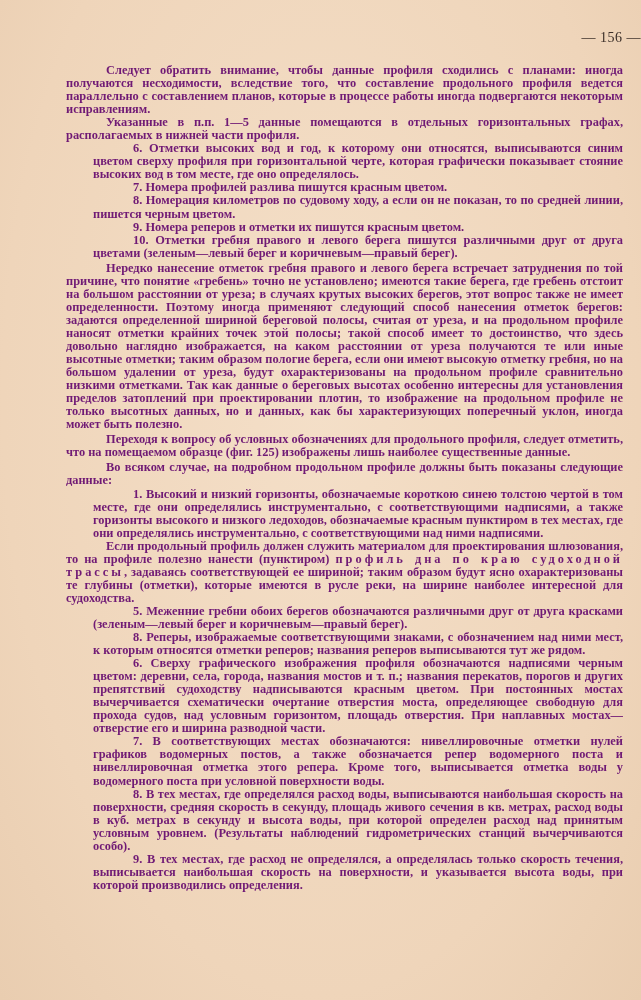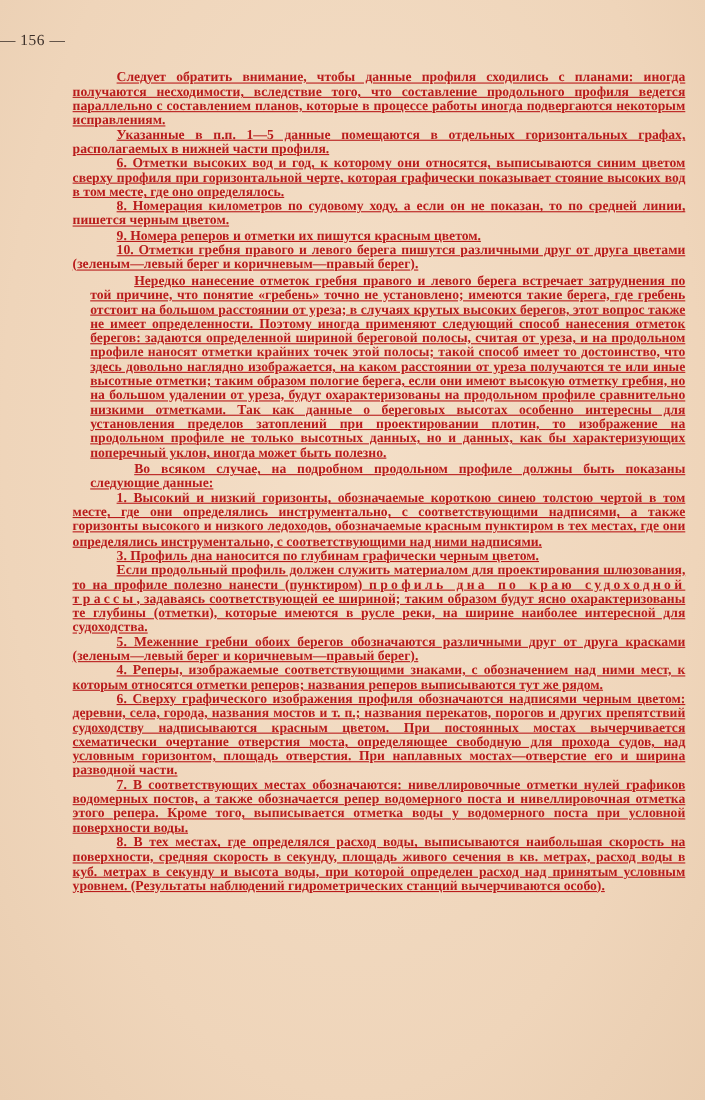--- a/index.html
+++ b/index.html
@@ -6,49 +6,51 @@
   body {
     width: 641px; height: 1000px; overflow: hidden;
     background: #f1d9c0;
     background-image: radial-gradient(ellipse at 50% 40%, #f4dfc8 0%, #efd5ba 70%, #e9cdb0 100%);
     font-family: "Liberation Serif", "DejaVu Serif", serif;
     color: #2d2420;
   }
   .page { position: relative; width: 641px; height: 1000px; }
   .page-number {
     position: absolute; top: 30px; left: 0; width: 641px;
-    text-align: left; font-size: 14px; letter-spacing: 0.5px; color: #3a2e28;
+    text-align: right; font-size: 14px; letter-spacing: 0.5px; color: #3a2e28;
   }
   .body-text {
     position: absolute; top: 64px; left: 66px; width: 557px;
     font-size: 12.4px; line-height: 13.05px;
-    text-align: justify; font-weight: bold; color: #b91c1c; text-decoration: underline;
+    text-align: justify; font-weight: bold; color: #701a75;
   }
   .body-text p { margin: 0; text-indent: 40px; }
-  .body-text p.item { text-indent: 40px; }
-  .body-text p.gap { margin-top: 2px; margin-left: 16px; }
+  .body-text p.item { text-indent: 40px; margin-left: 27px; }
+  .body-text p.gap { margin-top: 2px; }
   .spaced { letter-spacing: 3px; }
 </style>
 </head>
 <body>
 
 <div class="page">
   <div class="page-number">— 156 —</div>
 
   <div class="body-text">
     <p>Следует обратить внимание, чтобы данные профиля сходились с планами: иногда получаются несходимости, вследствие того, что составление продольного профиля ведется параллельно с составлением планов, которые в процессе работы иногда подвергаются некоторым исправлениям.</p>
     <p>Указанные в п.п. 1—5 данные помещаются в отдельных горизонтальных графах, располагаемых в нижней части профиля.</p>
     <p class="item">6. Отметки высоких вод и год, к которому они относятся, выписываются синим цветом сверху профиля при горизонтальной черте, которая графически показывает стояние высоких вод в том месте, где оно определялось.</p>
+    <p class="item">7. Номера профилей разлива пишутся красным цветом.</p>
     <p class="item">8. Номерация километров по судовому ходу, а если он не показан, то по средней линии, пишется черным цветом.</p>
     <p class="item">9. Номера реперов и отметки их пишутся красным цветом.</p>
     <p class="item">10. Отметки гребня правого и левого берега пишутся различными друг от друга цветами (зеленым—левый берег и коричневым—правый берег).</p>
     <p class="gap">Нередко нанесение отметок гребня правого и левого берега встречает затруднения по той причине, что понятие «гребень» точно не установлено; имеются такие берега, где гребень отстоит на большом расстоянии от уреза; в случаях крутых высоких берегов, этот вопрос также не имеет определенности. Поэтому иногда применяют следующий способ нанесения отметок берегов: задаются определенной шириной береговой полосы, считая от уреза, и на продольном профиле наносят отметки крайних точек этой полосы; такой способ имеет то достоинство, что здесь довольно наглядно изображается, на каком расстоянии от уреза получаются те или иные высотные отметки; таким образом пологие берега, если они имеют высокую отметку гребня, но на большом удалении от уреза, будут охарактеризованы на продольном профиле сравнительно низкими отметками. Так как данные о береговых высотах особенно интересны для установления пределов затоплений при проектировании плотин, то изображение на продольном профиле не только высотных данных, но и данных, как бы характеризующих поперечный уклон, иногда может быть полезно.</p>
+    <p class="gap">Переходя к вопросу об условных обозначениях для продольного профиля, следует отметить, что на помещаемом образце (фиг. 125) изображены лишь наиболее существенные данные.</p>
     <p class="gap">Во всяком случае, на подробном продольном профиле должны быть показаны следующие данные:</p>
     <p class="item">1. Высокий и низкий горизонты, обозначаемые короткою синею толстою чертой в том месте, где они определялись инструментально, с соответствующими надписями, а также горизонты высокого и низкого ледоходов, обозначаемые красным пунктиром в тех местах, где они определялись инструментально, с соответствующими над ними надписями.</p>
-    <p class="item">3. Профиль дна наносится по глубинам графически черным цветом.</p>
     <p><span>Если продольный профиль должен служить материалом для проектирования шлюзования, то на профиле полезно нанести (пунктиром) </span><span class="spaced">профиль дна по краю судоходной трассы</span><span>, задаваясь соответствующей ее шириной; таким образом будут ясно охарактеризованы те глубины (отметки), которые имеются в русле реки, на ширине наиболее интересной для судоходства.</span></p>
     <p class="item">5. Меженние гребни обоих берегов обозначаются различными друг от друга красками (зеленым—левый берег и коричневым—правый берег).</p>
-    <p class="item">4. Реперы, изображаемые соответствующими знаками, с обозначением над ними мест, к которым относятся отметки реперов; названия реперов выписываются тут же рядом.</p>
+    <p class="item">8. Реперы, изображаемые соответствующими знаками, с обозначением над ними мест, к которым относятся отметки реперов; названия реперов выписываются тут же рядом.</p>
     <p class="item">6. Сверху графического изображения профиля обозначаются надписями черным цветом: деревни, села, города, названия мостов и т. п.; названия перекатов, порогов и других препятствий судоходству надписываются красным цветом. При постоянных мостах вычерчивается схематически очертание отверстия моста, определяющее свободную для прохода судов, над условным горизонтом, площадь отверстия. При наплавных мостах—отверстие его и ширина разводной части.</p>
     <p class="item">7. В соответствующих местах обозначаются: нивеллировочные отметки нулей графиков водомерных постов, а также обозначается репер водомерного поста и нивеллировочная отметка этого репера. Кроме того, выписывается отметка воды у водомерного поста при условной поверхности воды.</p>
     <p class="item">8. В тех местах, где определялся расход воды, выписываются наибольшая скорость на поверхности, средняя скорость в секунду, площадь живого сечения в кв. метрах, расход воды в куб. метрах в секунду и высота воды, при которой определен расход над принятым условным уровнем. (Результаты наблюдений гидрометрических станций вычерчиваются особо).</p>
+    <p class="item">9. В тех местах, где расход не определялся, а определялась только скорость течения, выписывается наибольшая скорость на поверхности, и указывается высота воды, при которой производились определения.</p>
   </div>
 </div>
 
 </body></html>

